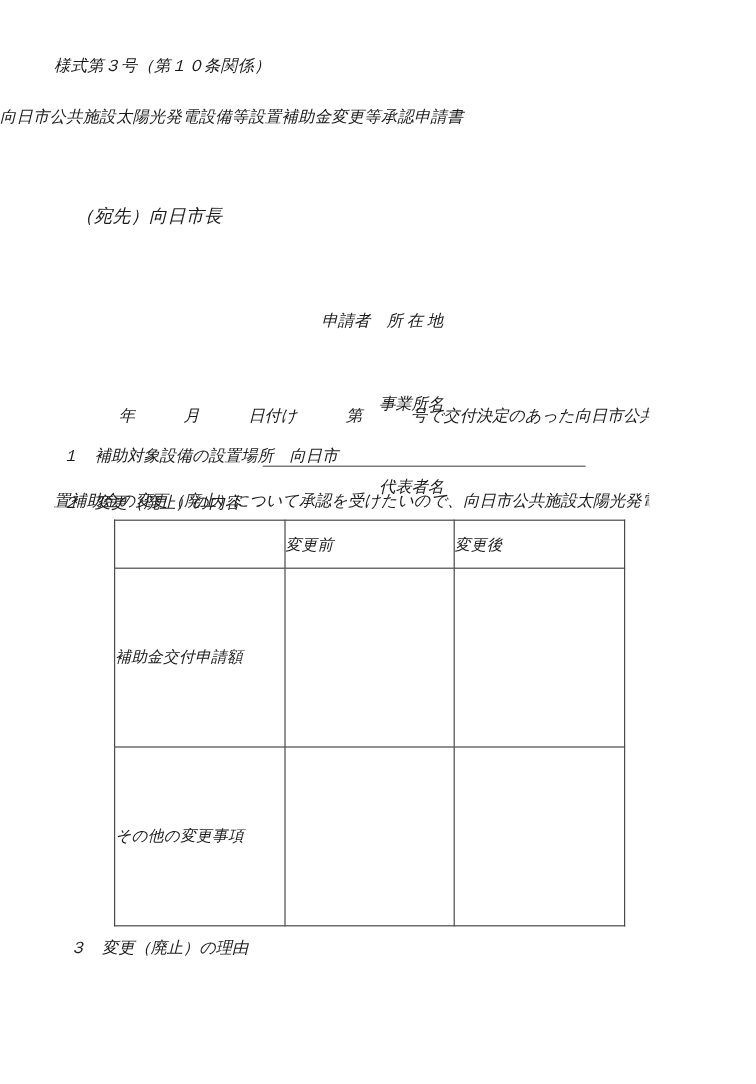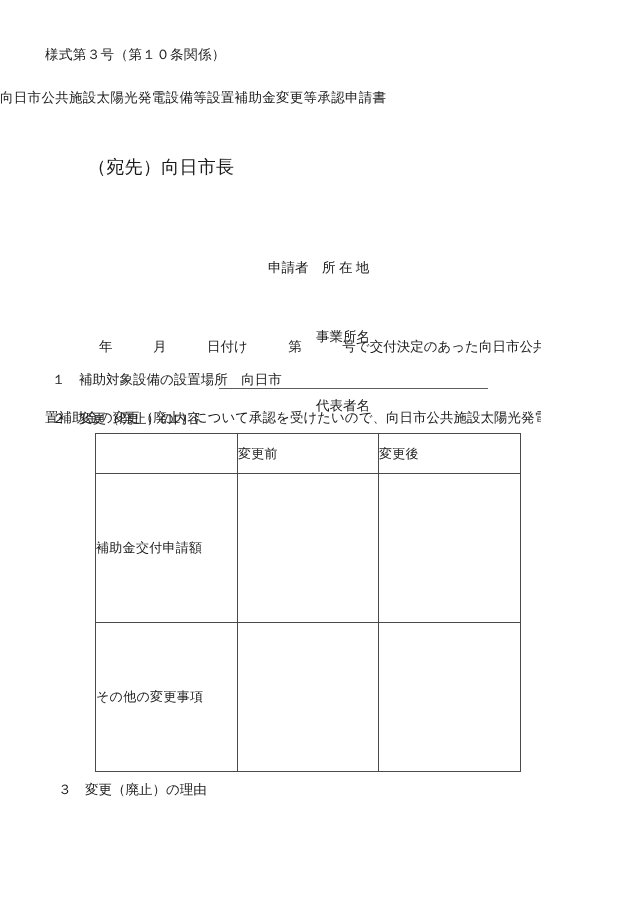--- a/index.html
+++ b/index.html
@@ -12,20 +12,21 @@
     font-family: "Liberation Serif", "DejaVu Serif", serif;
     color: #1a1a1a;
   }
   #page {
     position: relative;
     width: 541px;
     height: 903px;
     background: #ffffff;
     overflow: hidden;
     box-sizing: border-box;
+    font-style: italic;
   }
   .abs { position: absolute; }
 
   
   #form-number {
     left: 45px;
     top: 46px;
     font-size: 13.5px;
     letter-spacing: 0.4px;
     white-space: pre;
@@ -48,25 +49,24 @@
     top: 131px;
     width: 569px;
     text-align: right;
     font-size: 13.5px;
     white-space: pre;
   }
 
   
   #addressee {
     left: 63px;
-    top: 155px;
-    font-size: 18px;
+    top: 171px;
+    font-size: 15px;
     letter-spacing: 0.3px;
     white-space: pre;
-    margin-left: 25px;
   }
 
   
   #applicant-block {
     left: 268px;
     top: 210px;
     font-size: 13.5px;
     line-height: 23px;
     white-space: pre;
   }

